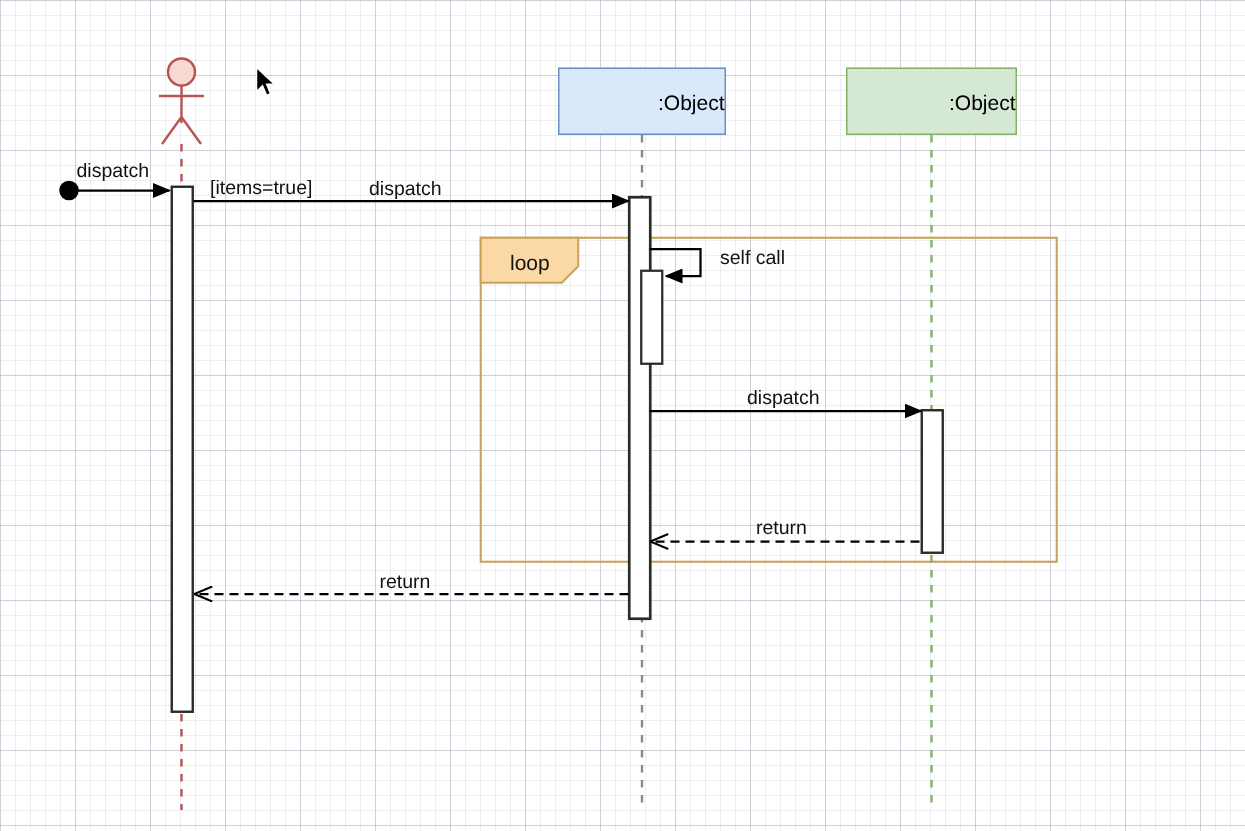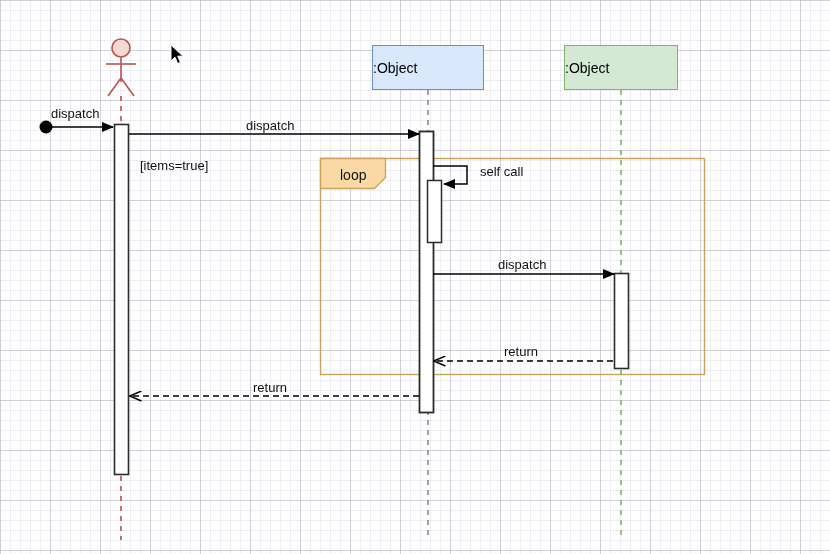--- a/index.html
+++ b/index.html
@@ -26,21 +26,21 @@
     position:absolute;
     font-family:"Liberation Sans", sans-serif;
     font-size:13px;
     color:#111111;
     white-space:nowrap;
     line-height:1;
   }
   .objbox{
     position:absolute;
     box-sizing:border-box;
-    display:flex;align-items:center;justify-content:flex-start;
+    display:flex;align-items:center;justify-content:flex-end;
     font-size:14px;color:#000000;
   }
   #obj1box{
     left:372px;top:45px;width:112px;height:45px;
     background:#dae8fc;border:1px solid #6c8ebf;
   }
   #obj2box{
     left:564px;top:45px;width:114px;height:45px;
     background:#d5e8d4;border:1px solid #82b366;
   }
@@ -130,21 +130,21 @@
   </svg>
 
   <div class="objbox" id="obj1box">
     <span>:Object</span>
   </div>
   <div class="objbox" id="obj2box">
     <span>:Object</span>
   </div>
 
   <div class="lbl" style="left:51px;top:107px;">dispatch</div>
-  <div class="lbl" style="left:140px;top:118px;margin-top:41px;">[items=true]</div>
+  <div class="lbl" style="left:140px;top:118px;">[items=true]</div>
   <div class="lbl" style="left:246px;top:119px;">dispatch</div>
   <div class="lbl" style="left:480px;top:165px;">self call</div>
   <div class="lbl" style="left:498px;top:258px;">dispatch</div>
   <div class="lbl" style="left:504px;top:345px;">return</div>
   <div class="lbl" style="left:253px;top:381px;">return</div>
   <div class="lbl" style="left:340px;top:168px;font-size:14px;">loop</div>
 
   <svg class="cursor" viewBox="0 0 16 22">
     <path d="M1,1 L1,17 L5,13.2 L7.7,19.6 L10.4,18.4 L7.8,12.2 L13,12.2 Z" fill="#000000" stroke="#ffffff" stroke-width="1"></path>
   </svg>

